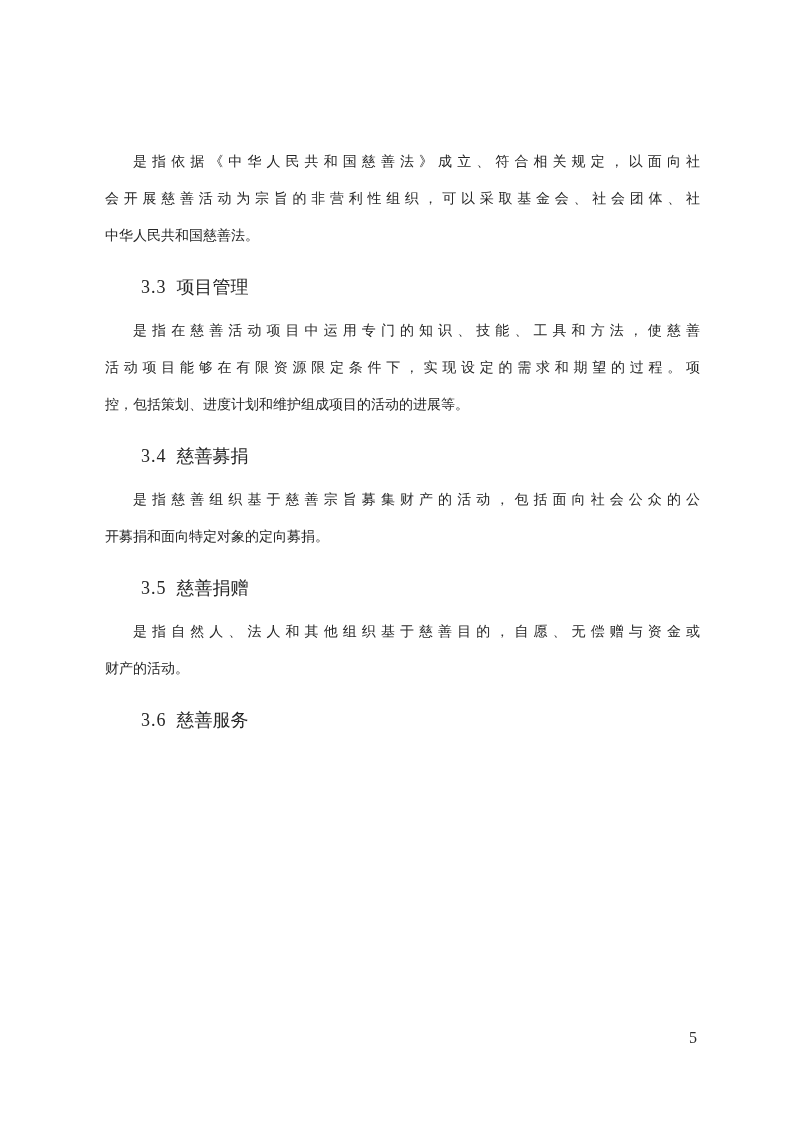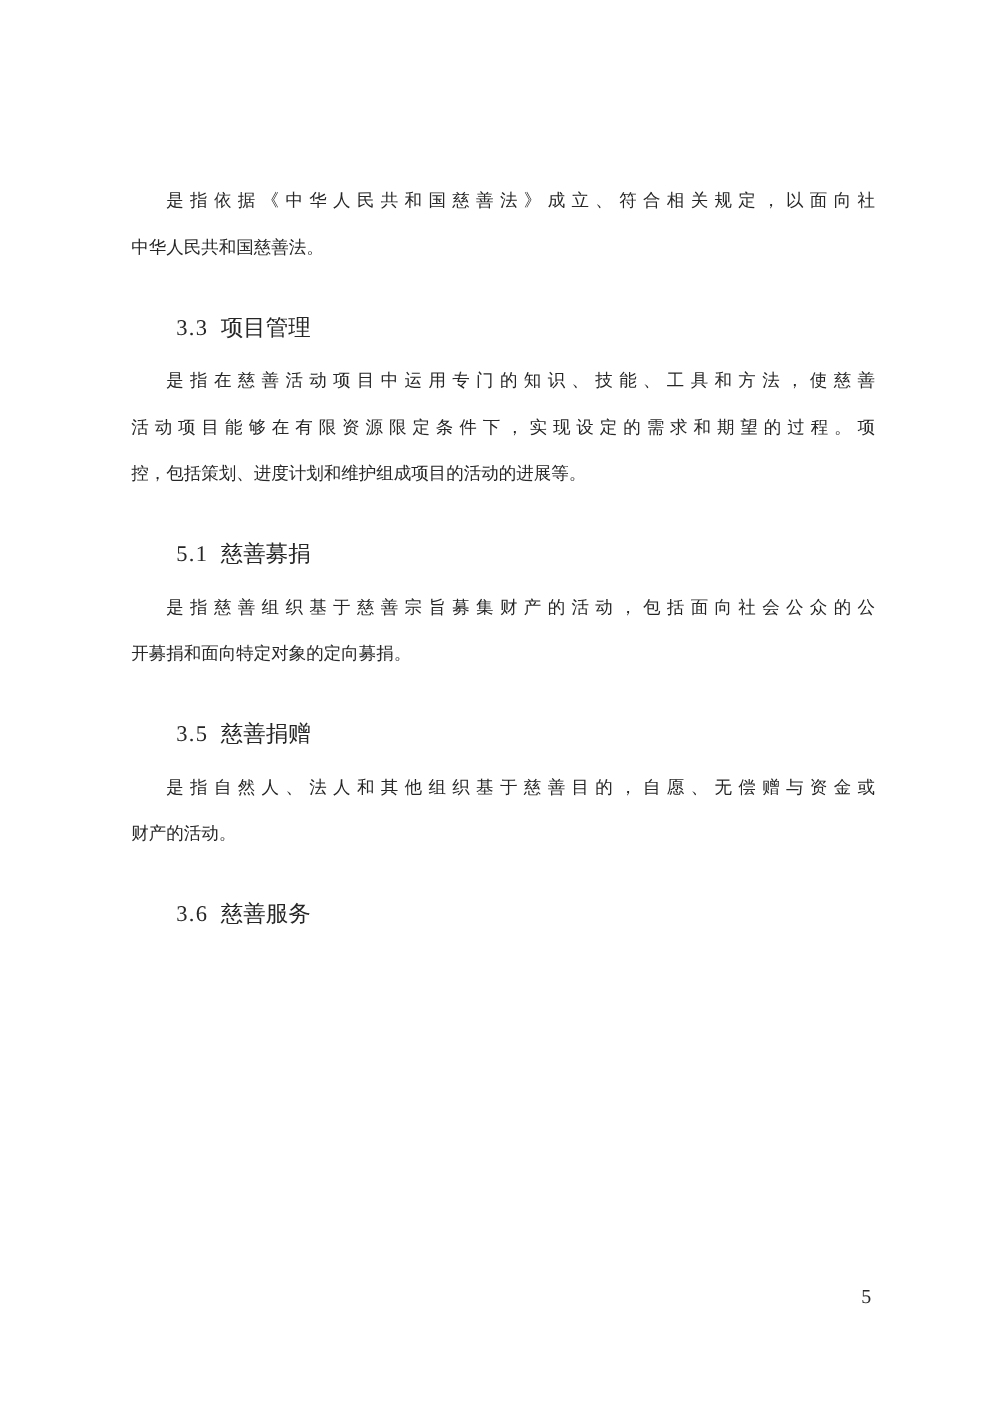--- a/index.html
+++ b/index.html
@@ -36,21 +36,21 @@
     text-indent: 2em;
   }
   .line.last {
     text-align-last: left;
     white-space: normal;
   }
   .heading {
     font-size: 18px;
     line-height: 37px;
     font-weight: normal;
-    margin: 27px 0 6px 0;
+    margin: 15px 0 6px 0;
     text-indent: 2em;
   }
   .heading .h-num {
     margin-right: 10px;
     letter-spacing: 1px;
   }
   .page-number {
     position: absolute;
     top: 1028px;
     right: 96px;
@@ -59,29 +59,30 @@
     color: #2b2b2b;
   }
 </style>
 </head>
 <body>
 
 <div class="page">
   <main class="content" id="doc-content">
       <div class="para">
         <div class="line first">是指依据《中华人民共和国慈善法》成立、符合相关规定，以面向社</div>
+        <div class="line">会开展慈善活动为宗旨的非营利性组织，可以采取基金会、社会团体、社</div>
         <div class="line last">中华人民共和国慈善法。</div>
       </div>
       <h2 class="heading"><span class="h-num">3.3</span><span class="h-title">项目管理</span></h2>
       <div class="para">
         <div class="line first">是指在慈善活动项目中运用专门的知识、技能、工具和方法，使慈善</div>
         <div class="line">活动项目能够在有限资源限定条件下，实现设定的需求和期望的过程。项</div>
         <div class="line last">控，包括策划、进度计划和维护组成项目的活动的进展等。</div>
       </div>
-      <h2 class="heading"><span class="h-num">5.1</span><span class="h-title">慈善募捐</span></h2>
+      <h2 class="heading"><span class="h-num">3.4</span><span class="h-title">慈善募捐</span></h2>
       <div class="para">
         <div class="line first">是指慈善组织基于慈善宗旨募集财产的活动，包括面向社会公众的公</div>
         <div class="line last">开募捐和面向特定对象的定向募捐。</div>
       </div>
       <h2 class="heading"><span class="h-num">3.5</span><span class="h-title">慈善捐赠</span></h2>
       <div class="para">
         <div class="line first">是指自然人、法人和其他组织基于慈善目的，自愿、无偿赠与资金或</div>
         <div class="line last">财产的活动。</div>
       </div>
       <h2 class="heading"><span class="h-num">3.6</span><span class="h-title">慈善服务</span></h2>

